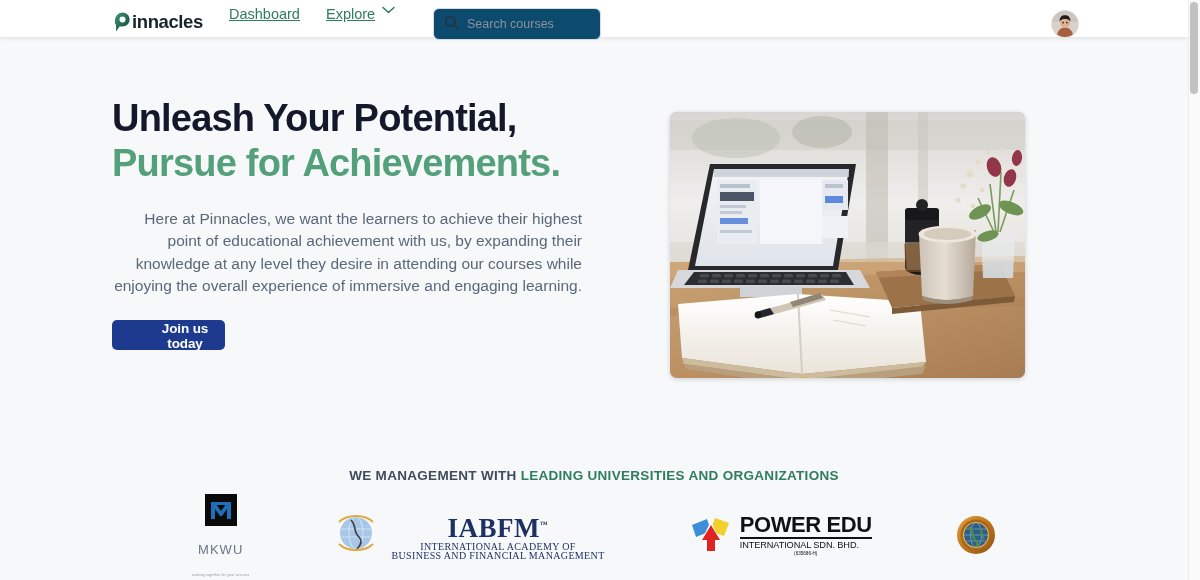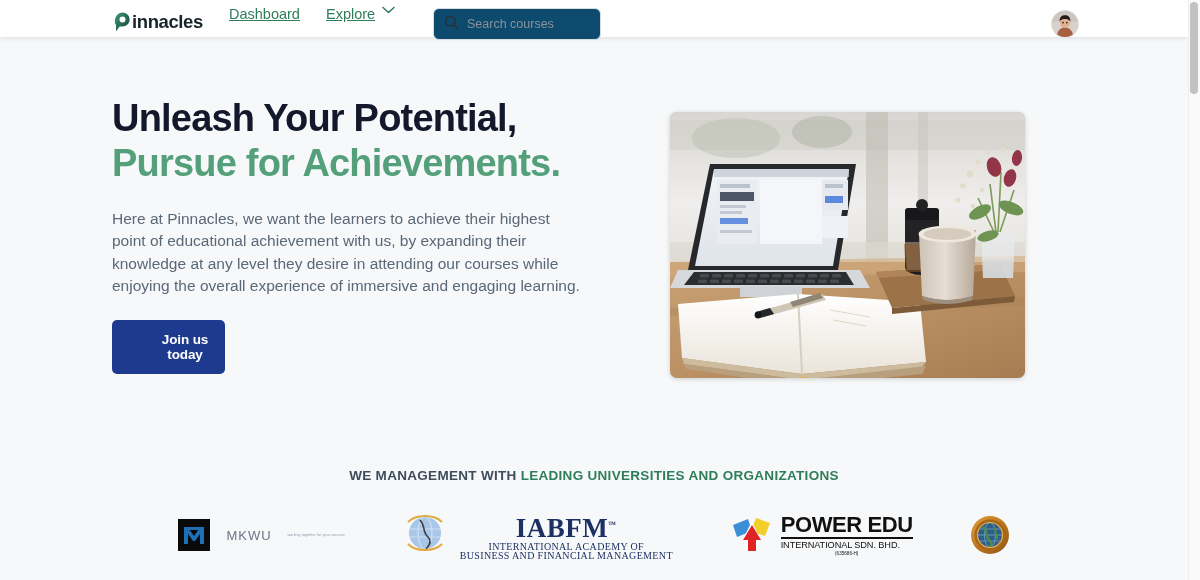--- a/index.html
+++ b/index.html
@@ -65,24 +65,25 @@
   #hero-left { position: absolute; left: 112px; top: 96px; width: 480px; }
   .h1 {
     margin: 0; font-size: 38px; font-weight: bold;
     letter-spacing: -0.8px; line-height: 45px; color: #13192b;
   }
   .h1 .green { color: #53a07a; display: block; }
   #hero-para {
     margin: 0; padding-top: 22px;
     font-size: 15.5px; line-height: 22.3px; color: #5a6878;
     width: 470px;
+    text-align: right;
   }
   #cta {
     position: absolute; left: 112px; top: 320px;
-    width: 113px; height: 54px;
+    width: 113px; height: 30px;
     background: #1e3a8f; color: #ffffff;
     border: none; border-radius: 5px;
     font-family: "Liberation Sans", sans-serif;
     font-size: 13.5px; font-weight: bold;
     cursor: pointer; letter-spacing: -0.1px; padding-left: 39px;
   }
 
   
   #hero-img {
     position: absolute; left: 670px; top: 112px;
@@ -103,21 +104,21 @@
   #collab .green { color: #2e7d5b; }
 
   #logos {
     position: absolute; top: 498px; left: 0; width: 1188px; height: 74px;
     display: flex; align-items: center; justify-content: space-around;
     padding: 0 150px;
   }
   .logo-item { display: flex; align-items: center; justify-content: center; }
 
   
-  .mkwu { flex-direction: row; gap: 16px; }
+  .mkwu { flex-direction: column; gap: 16px; }
   .mkwu-sq { width: 32px; height: 32px; background: #0a0a0a; display:flex; align-items:center; justify-content:center; }
   .mkwu-name { font-size: 13px; letter-spacing: 1px; color: #6d7585; font-family: "Liberation Sans", sans-serif; }
   .mkwu-tag { font-size: 3.4px; letter-spacing: 0.2px; color: #8e94a0; }
 
   
   .iabfm { gap: 12px; }
   .iabfm-txt { display: flex; flex-direction: column; align-items: center; }
   .iabfm-name { font-family: "Liberation Serif", serif; font-size: 27px; font-weight: bold; color: #1d3064; letter-spacing: 0.5px; line-height: 28px; }
   .iabfm-name sup { font-size: 8px; vertical-align: super; }
   .iabfm-sub1, .iabfm-sub2 { font-family: "Liberation Serif", serif; font-size: 10px; color: #1d3064; letter-spacing: 0.35px; line-height: 9px; white-space: nowrap; }

